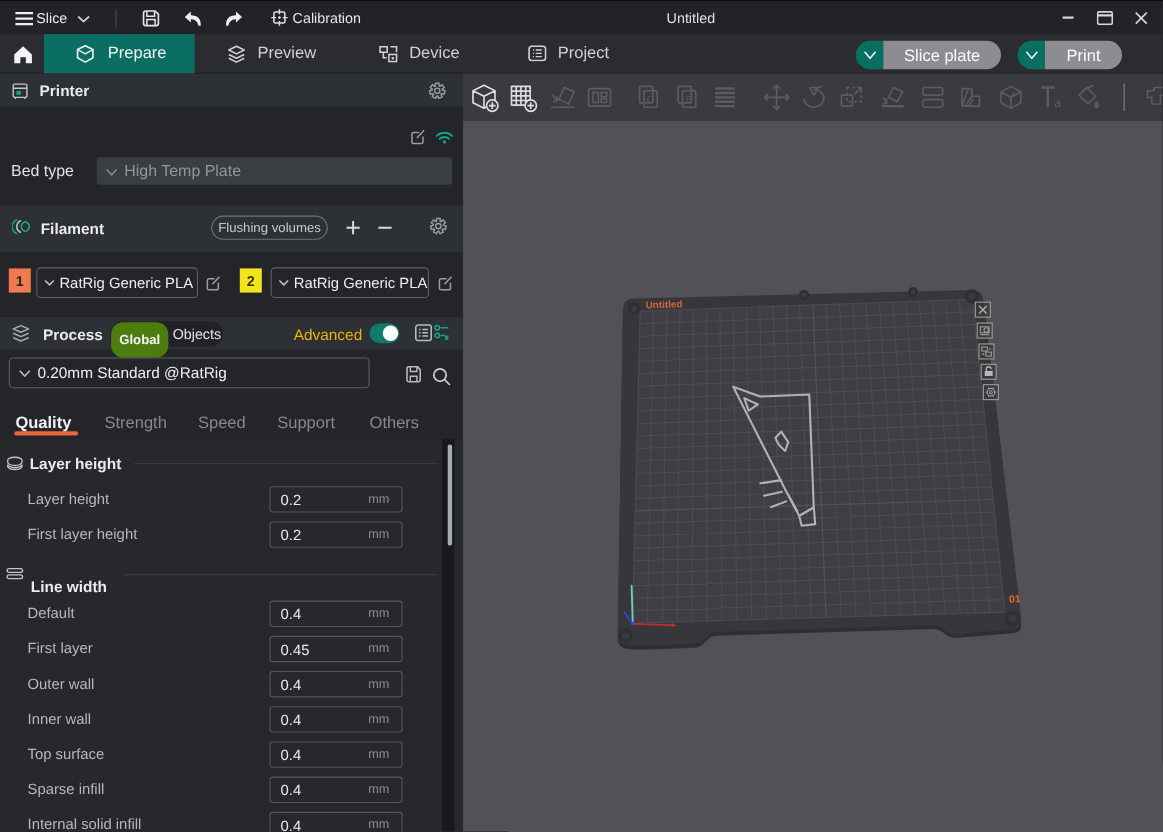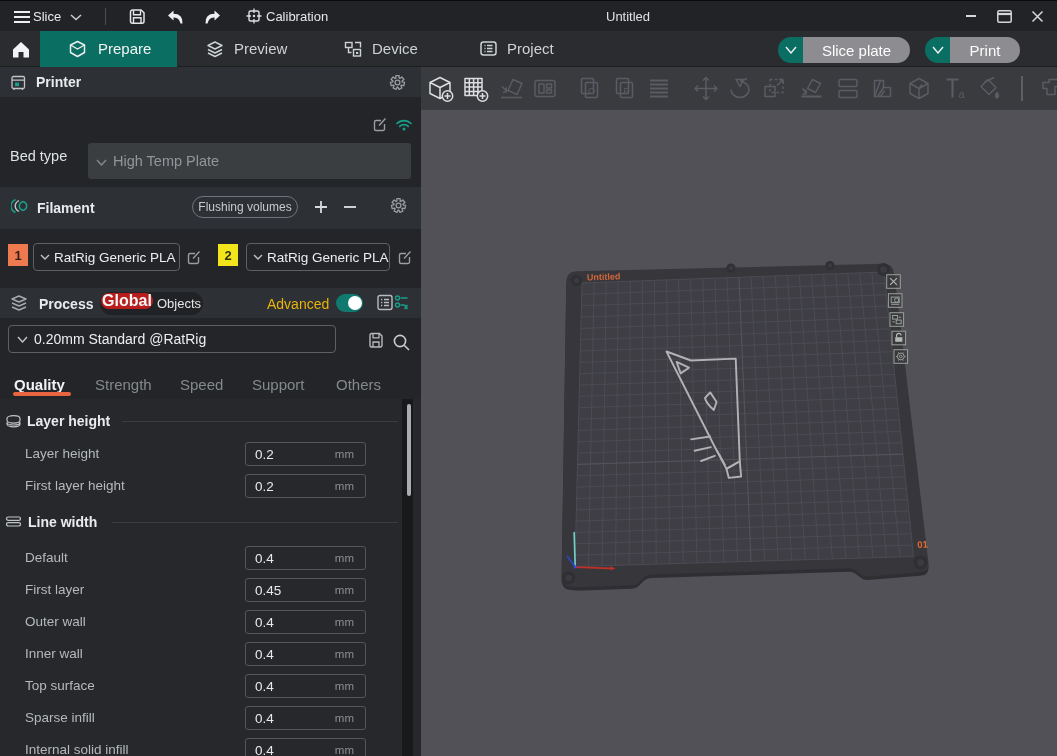--- a/index.html
+++ b/index.html
@@ -155,21 +155,21 @@
           <path d="M7,9.5 L13.5,2.5" stroke="#9a9da1" stroke-width="1.4"></path>
         </svg>
       </div>
   <div class="t" style="left:395px;top:50px">
         <svg width="18" height="14">
           <path d="M2,6.5 a10,10 0 0 1 14,0 M4.7,9.3 a6.2,6.2 0 0 1 8.6,0" fill="none" stroke="#19a08a" stroke-width="1.7" stroke-linecap="round"></path>
           <circle cx="9" cy="12" r="1.5" fill="#19a08a"></circle>
         </svg>
       </div>
   <div class="t" style="left:10px;top:81px;font-size:14.5px;color:#dfe2e4">Bed type</div>
-  <div class="t" style="left:88px;top:76px;width:323px;height:36px;background:#3b3e41;border-radius:3px;display:flex;align-items:center;font-size:14.5px;color:#92969a">
+  <div class="t" style="left:88px;top:76px;width:323px;height:25px;background:#3b3e41;border-radius:3px;display:flex;align-items:center;font-size:14.5px;color:#92969a">
     <span style="margin-left:8px"><svg width="11" height="7">
             <path d="M1,1 L5.5,6 L10,1" fill="none" stroke="#85898d" stroke-width="1.4"></path>
           </svg></span>
     <span style="margin-left:6px">High Temp Plate</span>
   </div>
 
   <div class="band" style="top:120px;height:42px"></div>
   <div class="t" style="left:11px;top:131px">
         <svg width="17" height="16">
           <path d="M4.5,1.5 a9,7.5 0 0 0 0,13" fill="none" stroke="#19a08a" stroke-width="1.5"></path>
@@ -228,21 +228,21 @@
       </div>
 
   <div class="band" style="top:221px;height:30px"></div>
   <div class="t" style="left:10px;top:227px">
         <svg width="18" height="17">
           <path d="M2,5 L9,2 L16,5 L9,8 Z M2,9 L9,12 L16,9 M2,13 L9,16 L16,13" fill="none" stroke="#a8abae" stroke-width="1.4" stroke-linejoin="round"></path>
         </svg>
       </div>
   <div class="t hdr" style="left:39px;top:229px">Process</div>
   <div class="t" style="left:100px;top:225px;width:103px;height:23px;background:#202225;border-radius:12px"></div>
-  <div class="t" style="left:101px;top:226px;width:52px;height:16px;background:#b91c1c;border-radius:11px;display:flex;align-items:center;justify-content:center;font-size:16px;font-weight:bold;color:#f4f6f6">Global</div>
+  <div class="t" style="left:101px;top:226px;width:52px;height:32px;background:#4d7c0f;border-radius:11px;display:flex;align-items:center;justify-content:center;font-size:12px;font-weight:bold;color:#f4f6f6">Global</div>
   <div class="t" style="left:156px;top:229px;width:46px;text-align:center;font-size:13px;color:#e5e5e5">Objects</div>
   <div class="t" style="left:267px;top:229px;font-size:14px;color:#eab308">Advanced</div>
   <div class="t" style="left:336px;top:227px;width:27px;height:18px;background:#0f7a6d;border-radius:9px"></div>
   <div class="t" style="left:348px;top:229px;width:14px;height:14px;background:#fff;border-radius:7px"></div>
   <div class="t" style="left:377px;top:227px">
         <svg width="16" height="17">
           <rect x="1" y="1.5" width="14" height="14" rx="2" fill="none" stroke="#b9bcbf" stroke-width="1.4"></rect>
           <path d="M4,5.5 h1.3 M7,5.5 h5 M4,8.5 h1.3 M7,8.5 h5 M4,11.5 h1.3 M7,11.5 h5" stroke="#b9bcbf" stroke-width="1.3"></path>
         </svg>
       </div>
@@ -295,21 +295,21 @@
         </svg>
       </div>
   <div class="shead" style="left:27px;top:413px">Layer height</div>
   <div class="sdiv" style="left:122px;top:421px;width:276px"></div>
   <div class="t" style="left:5px;top:515px">
         <svg width="17" height="13">
           <rect x="1.5" y="2" width="14" height="3.4" rx="1.7" fill="none" stroke="#c2c5c8" stroke-width="1.2"></rect>
           <rect x="1.5" y="7.6" width="14" height="3.4" rx="1.7" fill="none" stroke="#c2c5c8" stroke-width="1.2"></rect>
         </svg>
       </div>
-  <div class="shead" style="left:28px;top:514px">Line width</div>
+  <div class="shead" style="left:28px;top:525px">Line width</div>
   <div class="sdiv" style="left:112px;top:522px;width:286px"></div>
   <div class="plabel" style="top:446px">Layer height</div>
 <div class="pbox" style="top:442px">
         <span class="pval">0.2</span>
         <span class="punit">mm</span>
       </div>
       <div class="plabel" style="top:478px">First layer height</div>
 <div class="pbox" style="top:474px">
         <span class="pval">0.2</span>
         <span class="punit">mm</span>

